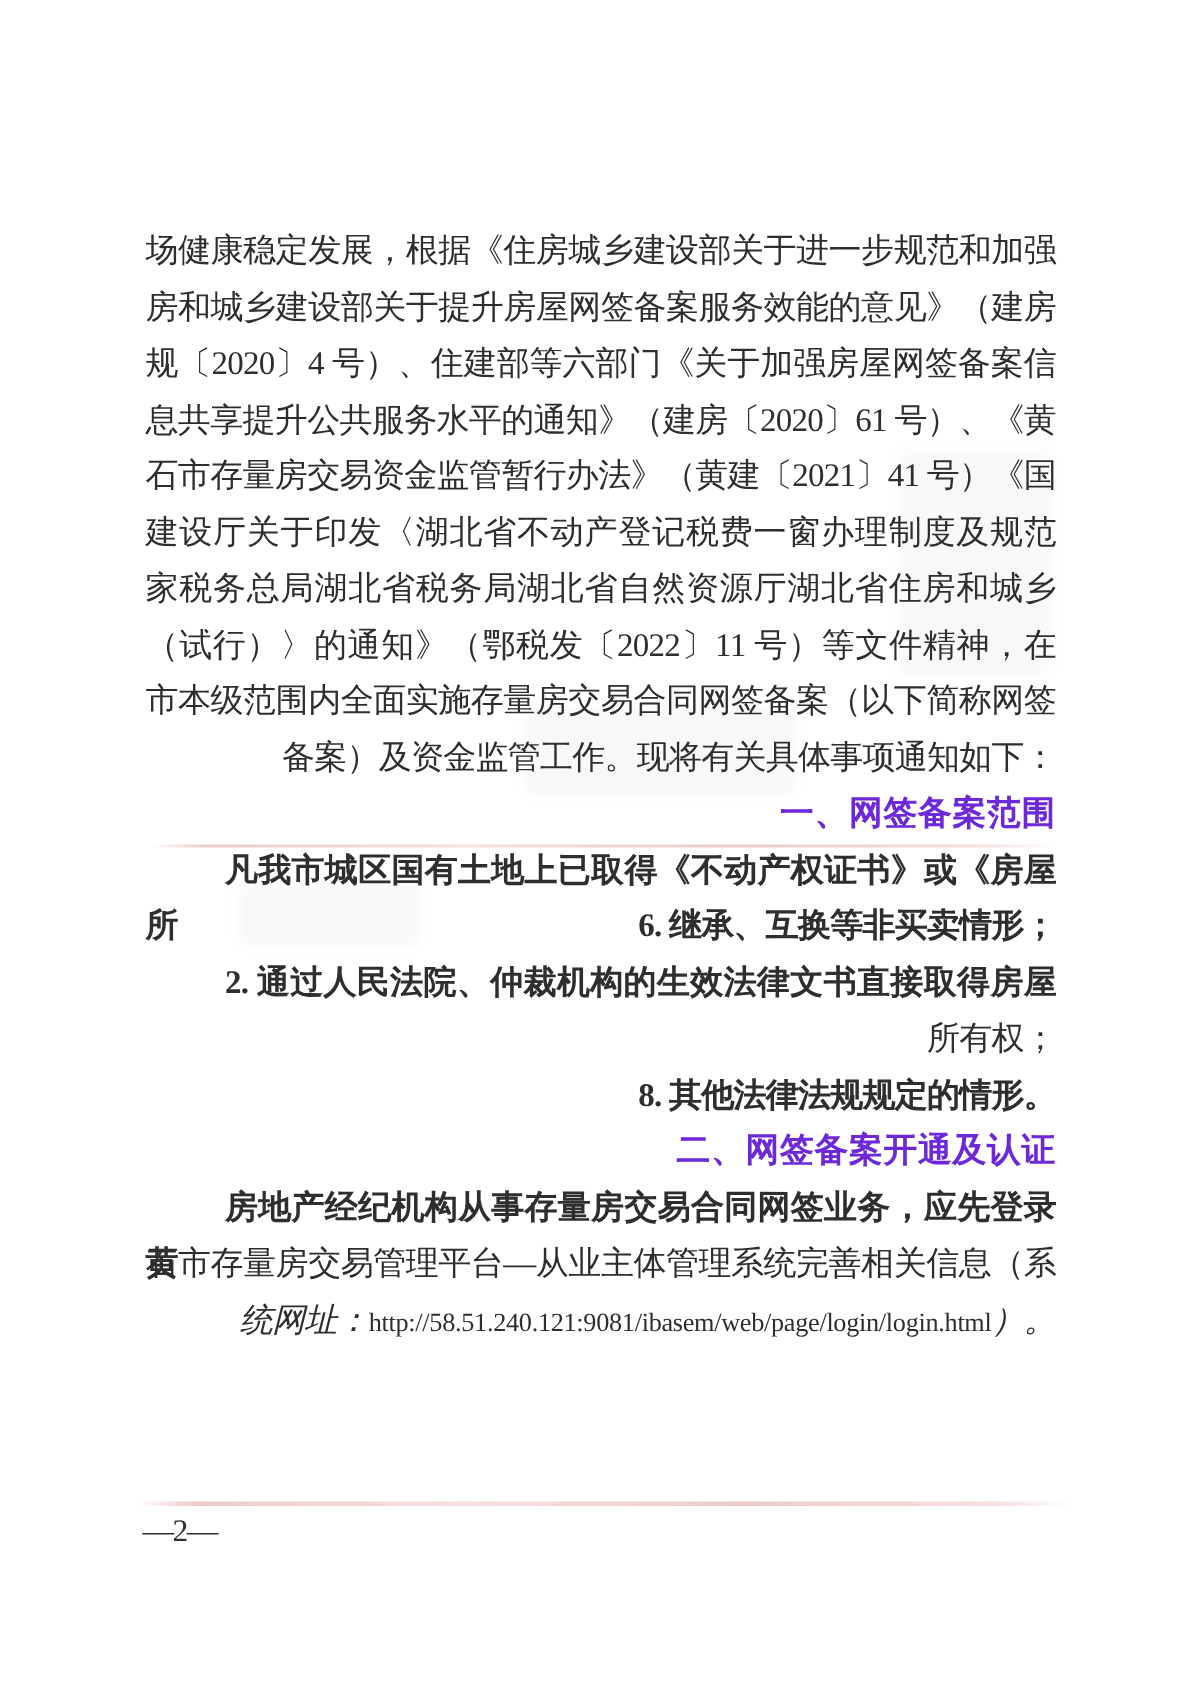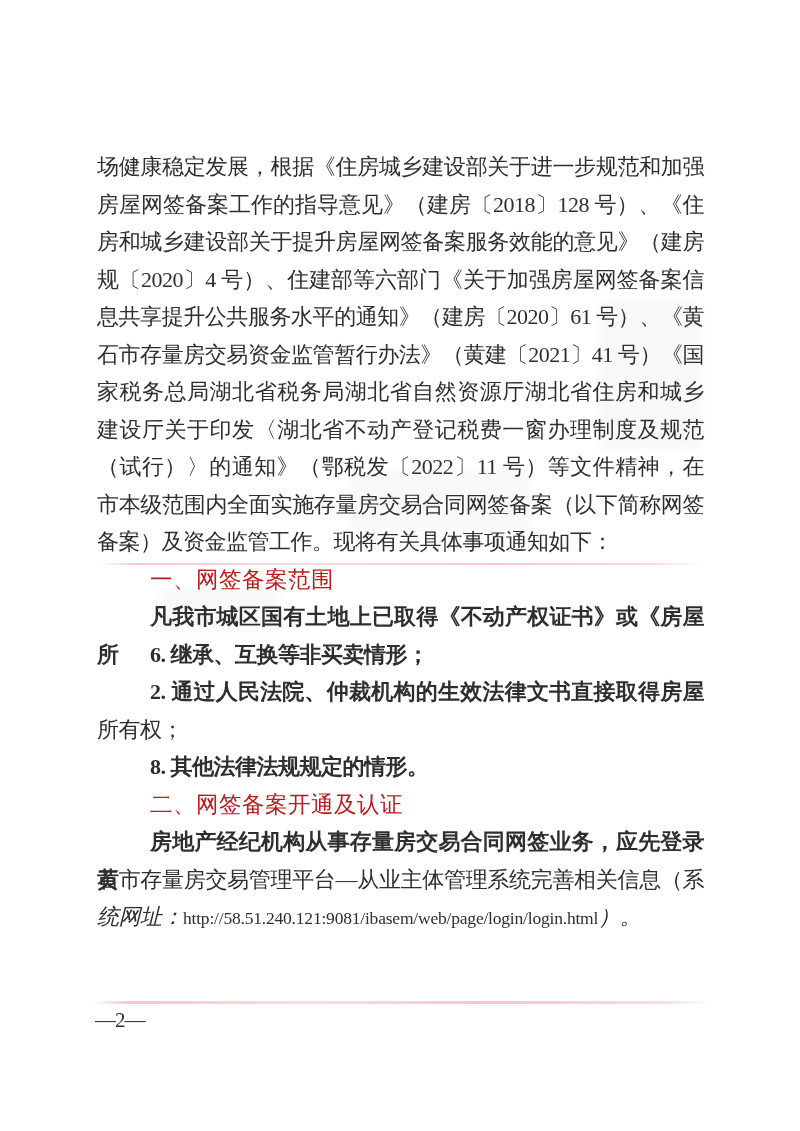--- a/index.html
+++ b/index.html
@@ -27,32 +27,32 @@
     line-height: 37.5px;
     font-size: 22px;
     letter-spacing: -0.5px;
     word-break: break-all;
   }
   .line.just {
     text-align: justify;
     text-align-last: justify;
   }
   .line.end {
-    text-align: left;
+    text-align: right;
   }
   .line.ind {
     text-indent: 53px;
     font-weight: bold;
   }
   .line.heading {
     font-family: "Liberation Sans", "DejaVu Sans", sans-serif;
-    font-weight: 400;
+    font-weight: 700;
     font-size: 22.5px;
     letter-spacing: 0.5px;
-    color: #b91c1c;
+    color: #6d28d9;
   }
   .seg-cjk { font-size: 22px; font-style: italic; }
   .seg-url {
     font-size: 17.5px;
     letter-spacing: -0.2px;
   }
   .page-number {
     position: absolute;
     left: 95px;
     top: 1008px;
@@ -88,27 +88,26 @@
 </head>
 <body>
 
 <div class="page">
   <div class="ghost ghost-1"></div>
   <div class="ghost ghost-2"></div>
   <div class="ghost ghost-3"></div>
 
   <div class="text-content">
       <div class="line just">场健康稳定发展，根据《住房城乡建设部关于进一步规范和加强</div>
-      <div class="line just">房屋网签备案工作的指导意见》（建房〔2018〕128 号）、《住</div>
       <div class="line just">房和城乡建设部关于提升房屋网签备案服务效能的意见》（建房</div>
       <div class="line just">规〔2020〕4 号）、住建部等六部门《关于加强房屋网签备案信</div>
       <div class="line just">息共享提升公共服务水平的通知》（建房〔2020〕61 号）、《黄</div>
       <div class="line just">石市存量房交易资金监管暂行办法》（黄建〔2021〕41 号）《国</div>
+      <div class="line just">建设厅关于印发〈湖北省不动产登记税费一窗办理制度及规范</div>
       <div class="line just">家税务总局湖北省税务局湖北省自然资源厅湖北省住房和城乡</div>
-      <div class="line just">建设厅关于印发〈湖北省不动产登记税费一窗办理制度及规范</div>
       <div class="line just">（试行）〉的通知》（鄂税发〔2022〕11 号）等文件精神，在</div>
       <div class="line just">市本级范围内全面实施存量房交易合同网签备案（以下简称网签</div>
       <div class="line end">备案）及资金监管工作。现将有关具体事项通知如下：</div>
       <div class="line heading ind end">一、网签备案范围</div>
       <div class="line just ind">凡我市城区国有土地上已取得《不动产权证书》或《房屋所</div>
       <div class="line end ind">6. 继承、互换等非买卖情形；</div>
       <div class="line just ind">2. 通过人民法院、仲裁机构的生效法律文书直接取得房屋</div>
       <div class="line end">所有权；</div>
       <div class="line end ind">8. 其他法律法规规定的情形。</div>
       <div class="line heading ind end">二、网签备案开通及认证</div>

